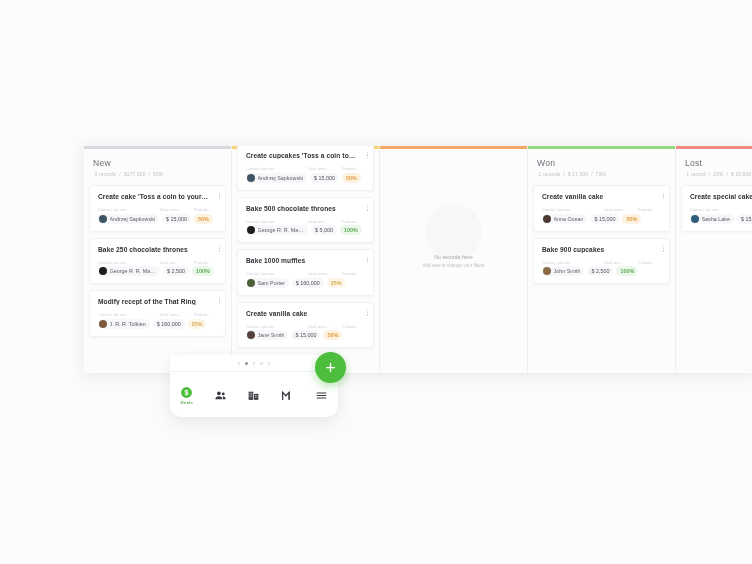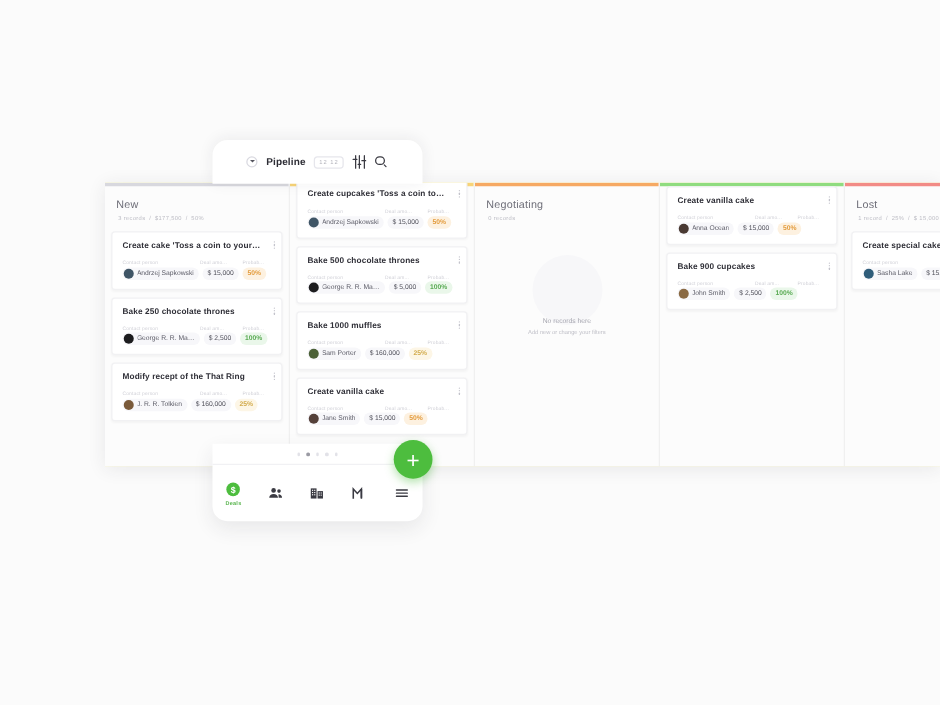--- a/index.html
+++ b/index.html
@@ -10,21 +10,21 @@
     overflow: hidden;
   }
   .stage { position: relative; width: 752px; height: 564px; }
 
   
   .board {
     position: absolute;
     left: 84px; top: 146px;
     width: 668px; height: 227px;
     display: flex;
-    background: #fef9c3;
+    background: #0ea5e9;
     box-shadow: 0 2px 14px rgba(40,40,50,0.09);
     overflow: hidden;
   }
   .col {
     width: 148px;
     flex: 0 0 148px;
     background: #fcfcfc;
     border-right: 1px solid #f0f0f0;
     position: relative;
     padding-top: 3px;
@@ -440,33 +440,33 @@
                 <div class="contact-name">Jane Smith</div>
               </div>
               <div class="amount">$ 15,000</div>
               <div class="prob warm">50%</div>
             </div>
           </div>
         </div>
       </div>
       <div class="col">
         <div class="col-bar" style="background: rgb(246, 169, 99);"></div>
-        <div class="col-head">
-          <div class="col-title">Negotiating</div>
-          <div class="col-meta"><span>0 records</span></div>
-        </div>
         <div class="empty-blob"></div>
         <div class="empty-state">
           <div class="empty-title">No records here</div>
           <div class="empty-sub">Add new or change your filters</div>
         </div>
         <div class="cards"></div>
       </div>
       <div class="col">
         <div class="col-bar" style="background: rgb(143, 220, 127);"></div>
+        <div class="col-head">
+          <div class="col-title">Won</div>
+          <div class="col-meta"><span>2 records</span><span>/</span><span>$ 17,500</span><span>/</span><span>75%</span></div>
+        </div>
         <div class="cards">
           <div class="card">
             <div class="card-title">Create vanilla cake</div>
             <div class="kebab">
               <span></span>
               <span></span>
               <span></span>
             </div>
             <div class="field-labels">
               <div class="l1">Contact person</div>
@@ -524,41 +524,20 @@
               </div>
               <div class="amount">$ 15,00</div>
             </div>
           </div>
         </div>
       </div>
     </div>
 
   <div class="phone">
 
-    <div class="phone-top">
-      <div class="hdr-inner">
-        <div class="chev-circle">
-            <i></i>
-          </div>
-        <div class="pipeline-label">Pipeline</div>
-        <div class="count-badge">12 12</div>
-        <div class="filter-icon">
-          <div class="bar" style="left:2px;top:0;height:11px"></div>
-          <div class="bar" style="left:5.4px;top:0;height:11px"></div>
-          <div class="bar" style="left:8.8px;top:0;height:11px"></div>
-          <div class="knob" style="left:0.2px;top:2.5px"></div>
-          <div class="knob" style="left:3.6px;top:6.5px"></div>
-          <div class="knob" style="left:7.0px;top:3.5px"></div>
-        </div>
-        <div class="search-icon">
-          <div class="ring"></div>
-            <div class="stem"></div>
-        </div>
-      </div>
-    </div>
 
     <div class="fab">+</div>
 
     <div class="phone-bottom">
       <div class="dots" id="dots">
           <span></span>
           <span class="on"></span>
           <span></span>
           <span></span>
           <span></span>

